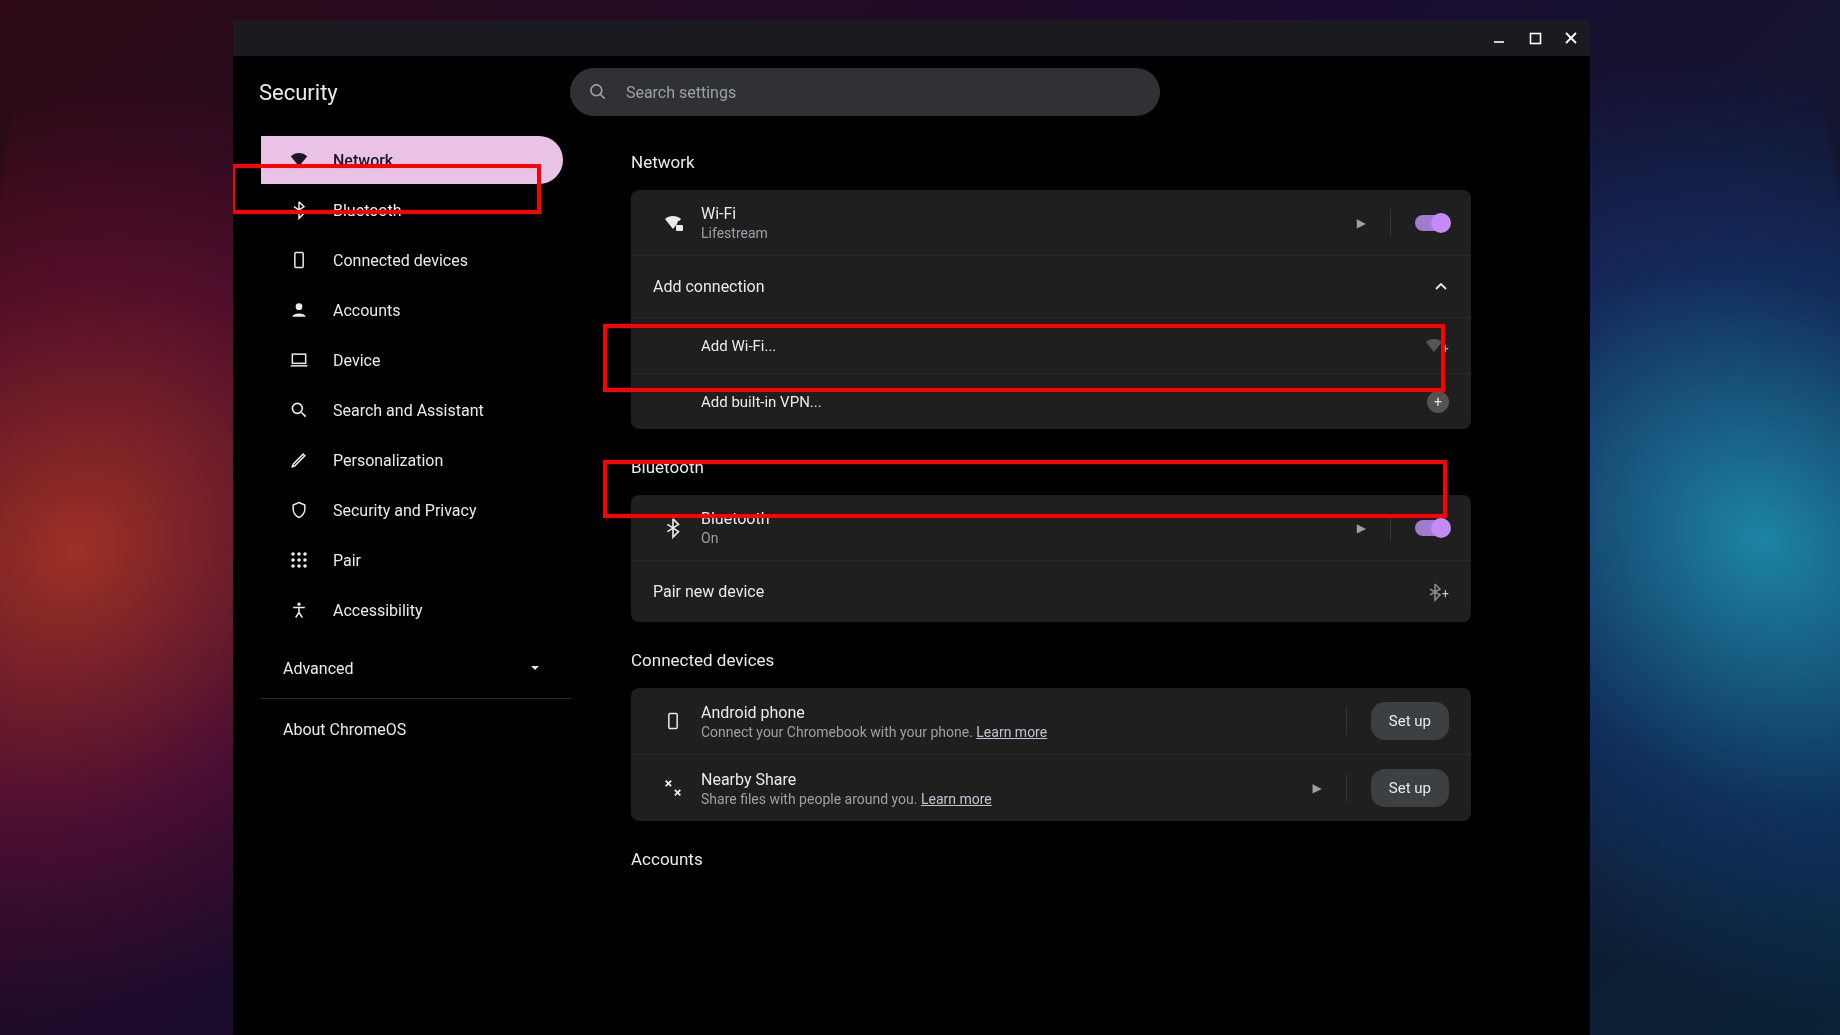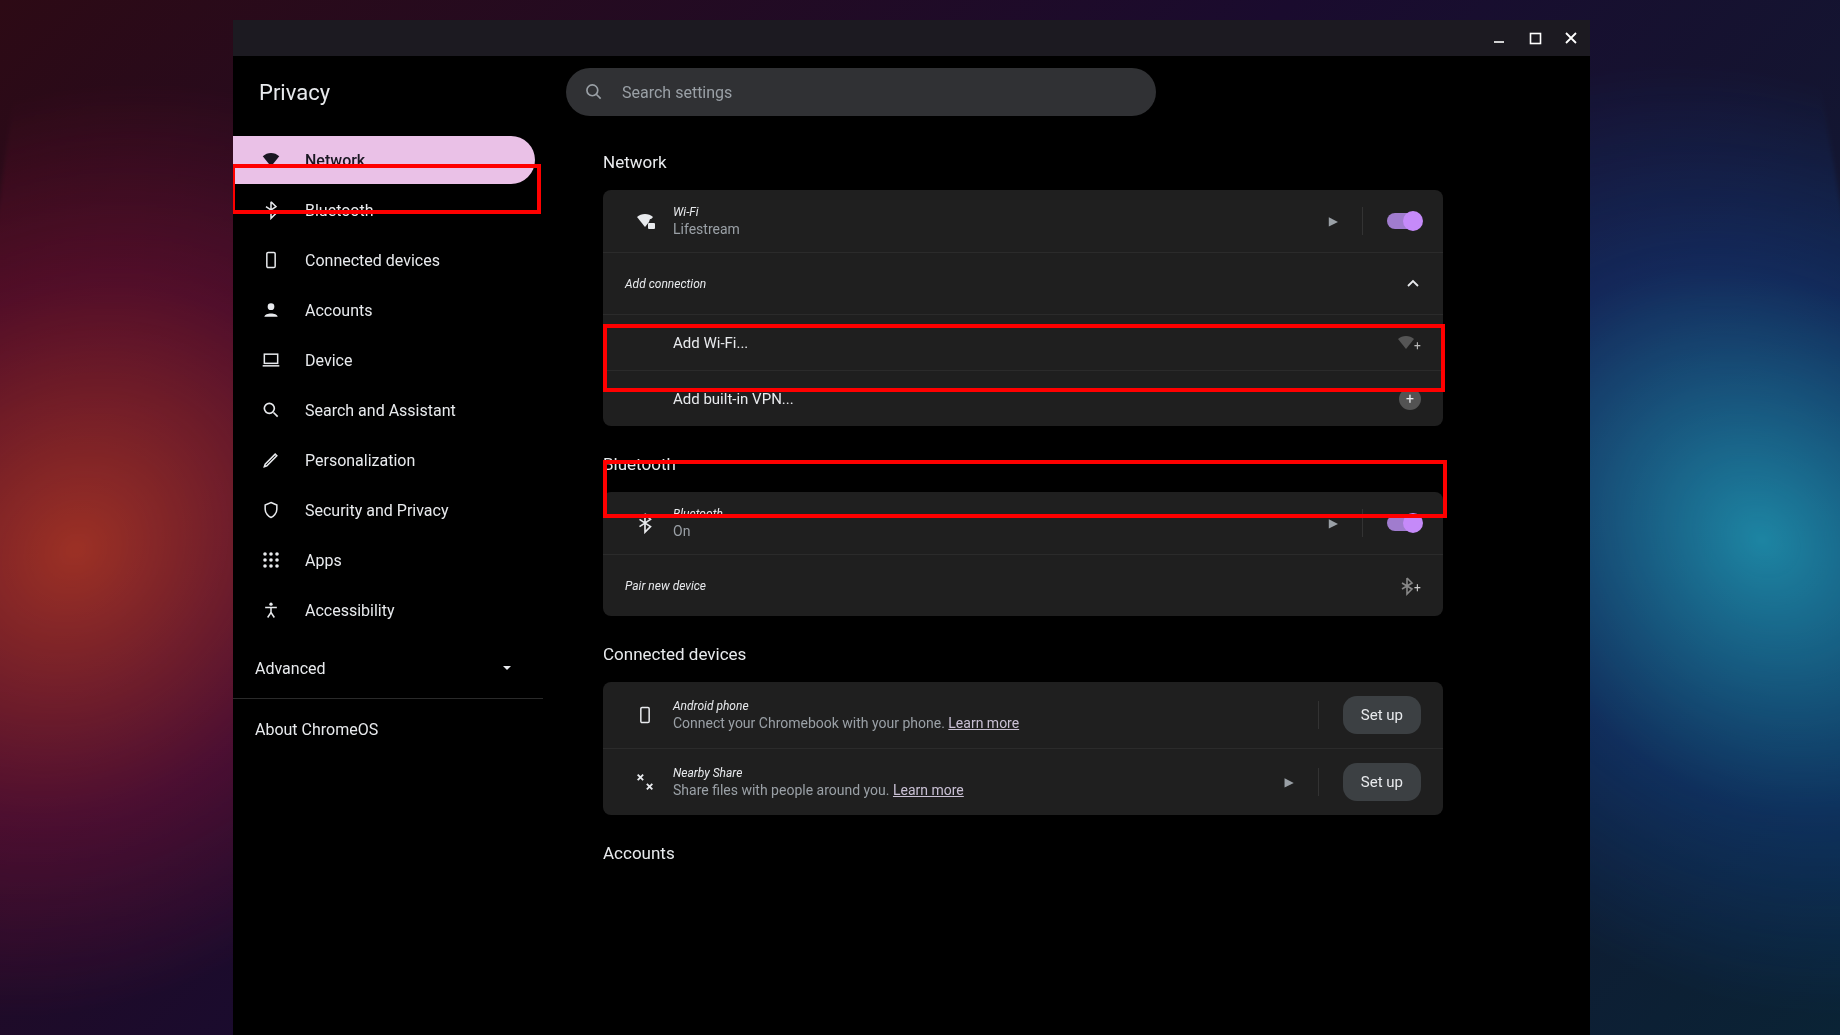--- a/index.html
+++ b/index.html
@@ -51,21 +51,21 @@
   border-radius: 24px;
   display: flex; align-items: center;
   padding: 0 18px;
   gap: 18px;
 }
 .search input {
   flex:1; background:transparent; border:none; outline:none;
   color:#a3a3a3; font-size:16px;
 }
 .search input::placeholder { color:#9aa0a6; }
-.body { flex:1; display:flex; overflow:hidden; }
+.body { flex:1; display:flex; overflow:hidden;margin-left:28px; }
 .sidebar {
   width: 310px;
   padding-top: 6px;
 }
 .nav-item {
   height: 48px;
   display:flex; align-items:center;
   gap: 22px;
   padding-left: 26px;
   color:#e8eaed; font-size:16px;
@@ -107,21 +107,21 @@
 }
 .row {
   display:flex; align-items:center;
   padding: 14px 22px;
   min-height: 62px;
   border-top: 1px solid #2b2b2b;
 }
 .card .row:first-child { border-top:none; }
 .row .left-icon { width:40px; display:flex; justify-content:center; color:#e8eaed; }
 .row .texts { flex:1; margin-left: 8px; }
-.row .line1 { font-size:12px; color:#e8eaed;font-style:italic; }
+.row .line1 { font-size:16px; color:#e8eaed; }
 .row .line2 { font-size:14px; color:#9aa0a6; margin-top:2px; }
 .row .right { display:flex; align-items:center; gap: 24px; }
 .caret { color:#9aa0a6; font-size:12px; }
 .vbar { width:1px; height:28px; background:#333; }
 .toggle {
   width:34px; height:16px; border-radius:8px; background:#a07cce;
   position:relative;
 }
 .toggle::after {
   content:''; position:absolute; right:-2px; top:-2px;
@@ -171,21 +171,21 @@
         </svg>
       </div>
     <div class="wbtn">
         <svg width="14" height="14" viewBox="0 0 14 14">
           <path d="M2 2 L12 12 M12 2 L2 12" stroke="#fff" stroke-width="1.8"></path>
         </svg>
       </div>
   </div>
 
   <div class="header">
-    <div class="title">Privacy</div>
+    <div class="title">Security</div>
     <div class="search-wrap">
       <div class="search">
         <span class="icon">
           <svg width="20" height="20" viewBox="0 0 24 24">
               <circle cx="10" cy="10" r="6.5" fill="none" stroke="#9aa0a6" stroke-width="2"></circle>
               <path d="M15 15 L20 20" stroke="#9aa0a6" stroke-width="2"></path>
             </svg>
         </span>
         <input placeholder="Search settings" style="">
       </div>
@@ -269,21 +269,21 @@
               <circle cx="9" cy="3" r="1.8" fill="#e8eaed"></circle>
               <circle cx="15" cy="3" r="1.8" fill="#e8eaed"></circle>
               <circle cx="3" cy="9" r="1.8" fill="#e8eaed"></circle>
               <circle cx="9" cy="9" r="1.8" fill="#e8eaed"></circle>
               <circle cx="15" cy="9" r="1.8" fill="#e8eaed"></circle>
               <circle cx="3" cy="15" r="1.8" fill="#e8eaed"></circle>
               <circle cx="9" cy="15" r="1.8" fill="#e8eaed"></circle>
               <circle cx="15" cy="15" r="1.8" fill="#e8eaed"></circle>
             </svg>
           </span>
-        <span>Apps</span>
+        <span>Pair</span>
       </div>
       <div class="nav-item">
         <span class="icon">
             <svg width="20" height="20" viewBox="0 0 24 24">
               <circle cx="12" cy="5" r="2" fill="#e8eaed"></circle>
               <path d="M5 9 H19 M12 9 V15 M12 15 L8 21 M12 15 L16 21" stroke="#e8eaed" stroke-width="1.8" fill="none"></path>
             </svg>
           </span>
         <span>Accessibility</span>
       </div>

